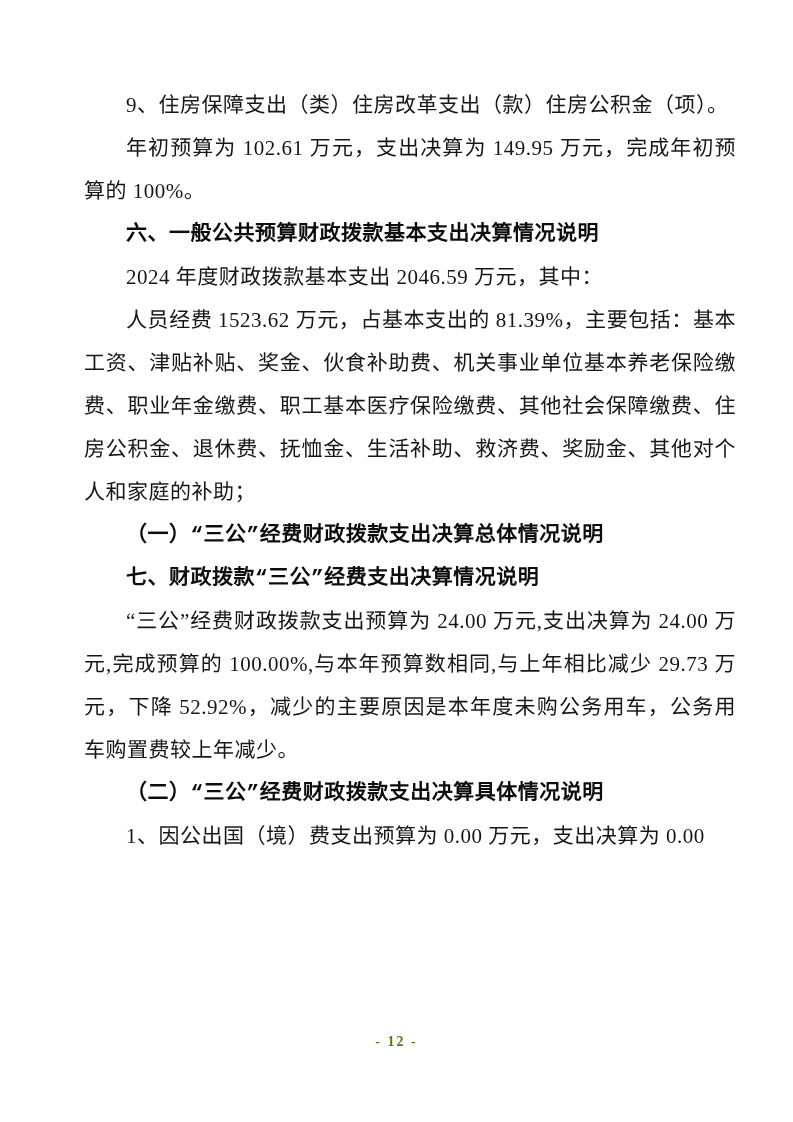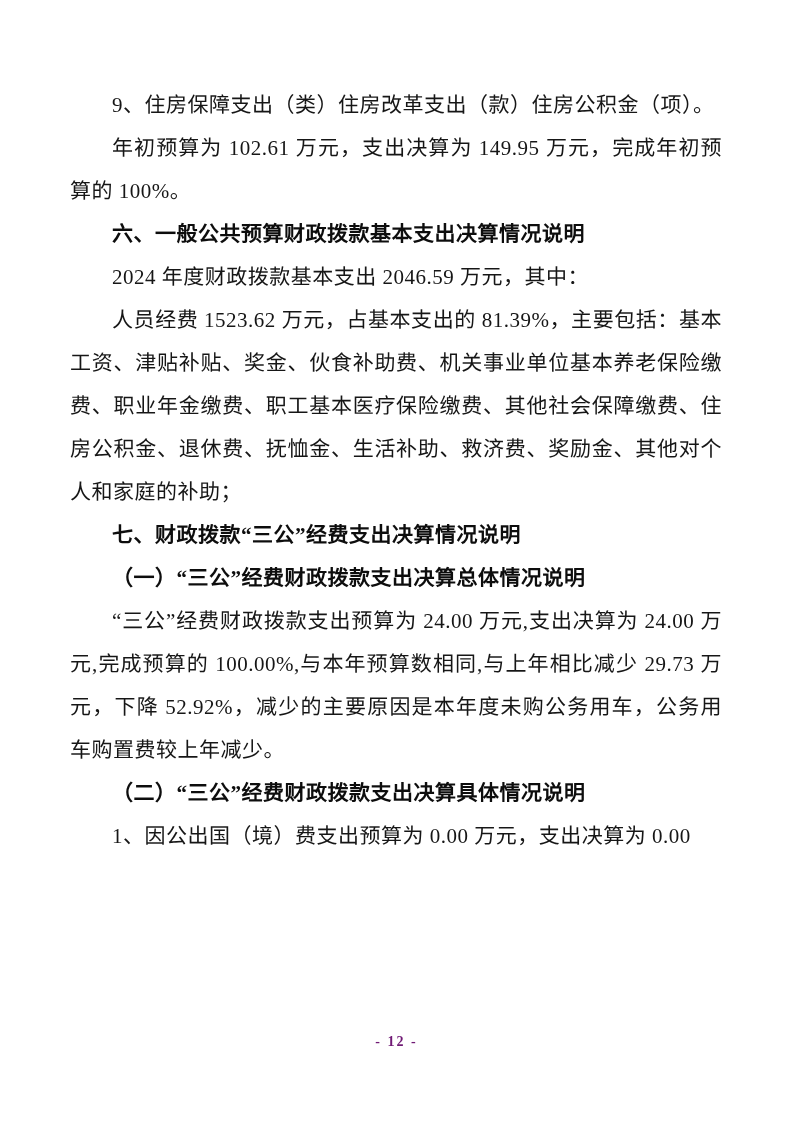--- a/index.html
+++ b/index.html
@@ -10,64 +10,64 @@
   .page {
     position: relative;
     width: 793px;
     height: 1122px;
     background: #ffffff;
     overflow: hidden;
     color: #141414;
   }
   .content {
     position: absolute;
-    left: 70px;
+    left: 84px;
     top: 84px;
     width: 652px;
   }
   .para {
     margin: 0;
     padding: 0;
     font-family: "Liberation Serif", "DejaVu Serif", serif;
     font-size: 21px;
     line-height: 43px;
     text-align: justify;
     text-indent: 2em;
     color: #161616;
     letter-spacing: 0.5px;
   }
   .para.heading {
-    font-family: Liberation Serif, serif;
+    font-family: Liberation Mono, monospace;
     font-weight: 700;
     color: #0d0d0d;
     letter-spacing: 0.5px;
   }
   .footer {
     position: absolute;
     top: 1034px;
     left: 0;
     width: 100%;
     text-align: center;
     font-family: "Liberation Serif", "DejaVu Serif", serif;
     font-size: 14px;
     font-weight: 600;
-    color: #701a75;
+    color: #4d7c0f;
     letter-spacing: 2px;
   }
 </style>
 </head>
 <body>
 
 <div class="page">
   <div class="content" id="content">
       <p class="para">9、住房保障支出（类）住房改革支出（款）住房公积金（项）。</p>
       <p class="para">年初预算为 102.61 万元，支出决算为 149.95 万元，完成年初预算的 100%。</p>
       <p class="para heading">六、一般公共预算财政拨款基本支出决算情况说明</p>
       <p class="para">2024 年度财政拨款基本支出 2046.59 万元，其中：</p>
       <p class="para">人员经费 1523.62 万元，占基本支出的 81.39%，主要包括：基本工资、津贴补贴、奖金、伙食补助费、机关事业单位基本养老保险缴费、职业年金缴费、职工基本医疗保险缴费、其他社会保障缴费、住房公积金、退休费、抚恤金、生活补助、救济费、奖励金、其他对个人和家庭的补助；</p>
+      <p class="para heading">（一）“三公”经费财政拨款支出决算总体情况说明</p>
       <p class="para heading">七、财政拨款“三公”经费支出决算情况说明</p>
-      <p class="para heading">（一）“三公”经费财政拨款支出决算总体情况说明</p>
       <p class="para">“三公”经费财政拨款支出预算为 24.00 万元,支出决算为 24.00 万元,完成预算的 100.00%,与本年预算数相同,与上年相比减少 29.73 万元，下降 52.92%，减少的主要原因是本年度未购公务用车，公务用车购置费较上年减少。</p>
       <p class="para heading">（二）“三公”经费财政拨款支出决算具体情况说明</p>
       <p class="para">1、因公出国（境）费支出预算为 0.00 万元，支出决算为 0.00</p>
     </div>
   <div class="footer">- 12 -</div>
 </div>
 
 </body></html>

